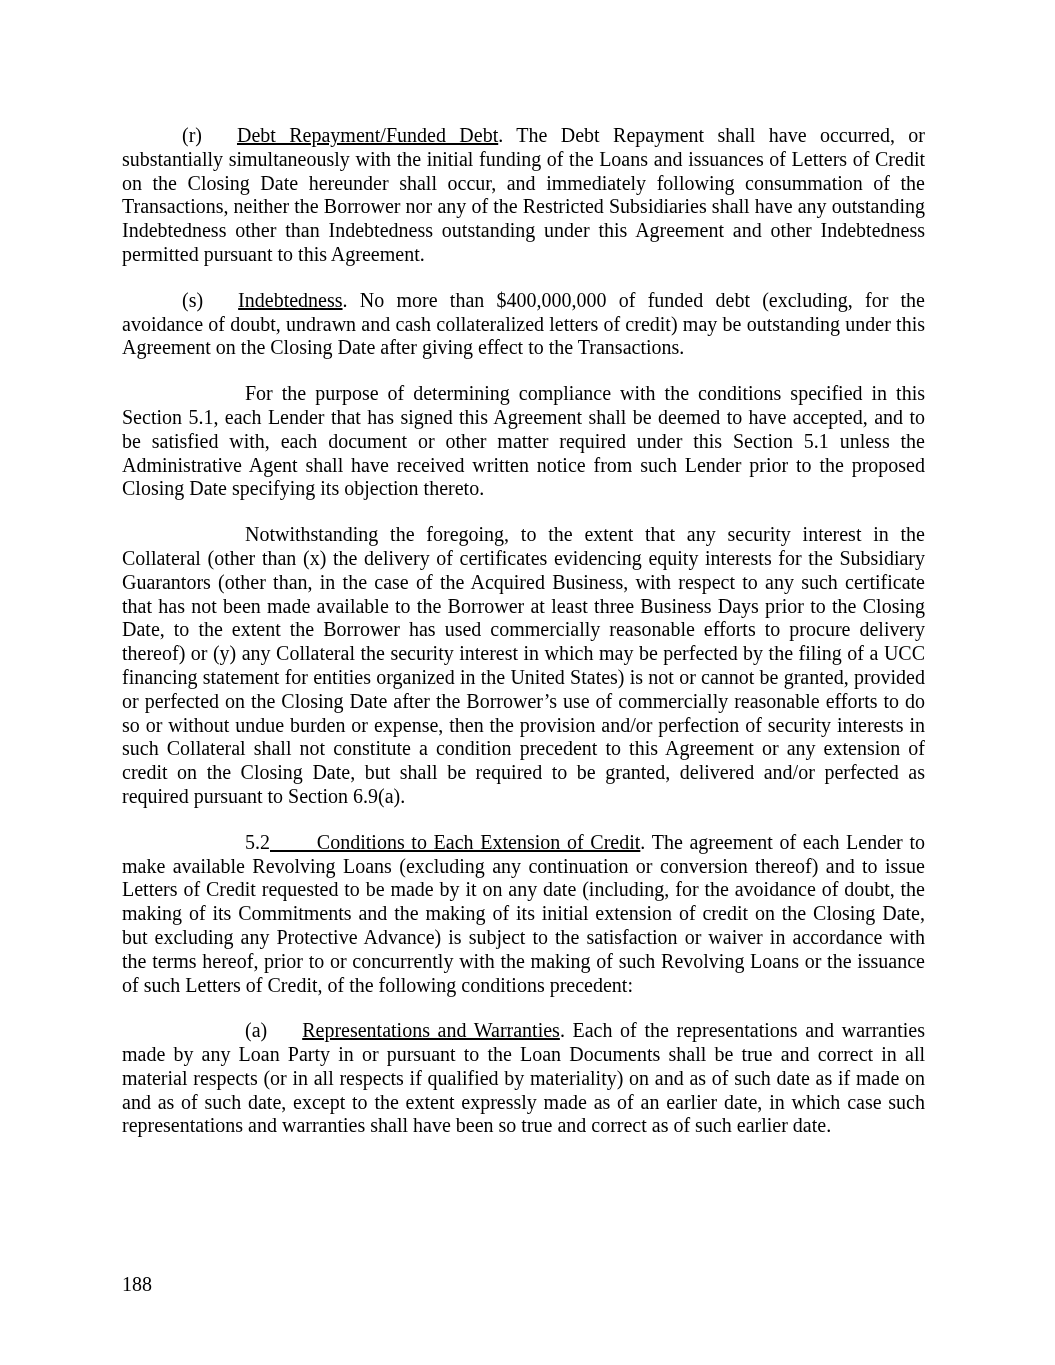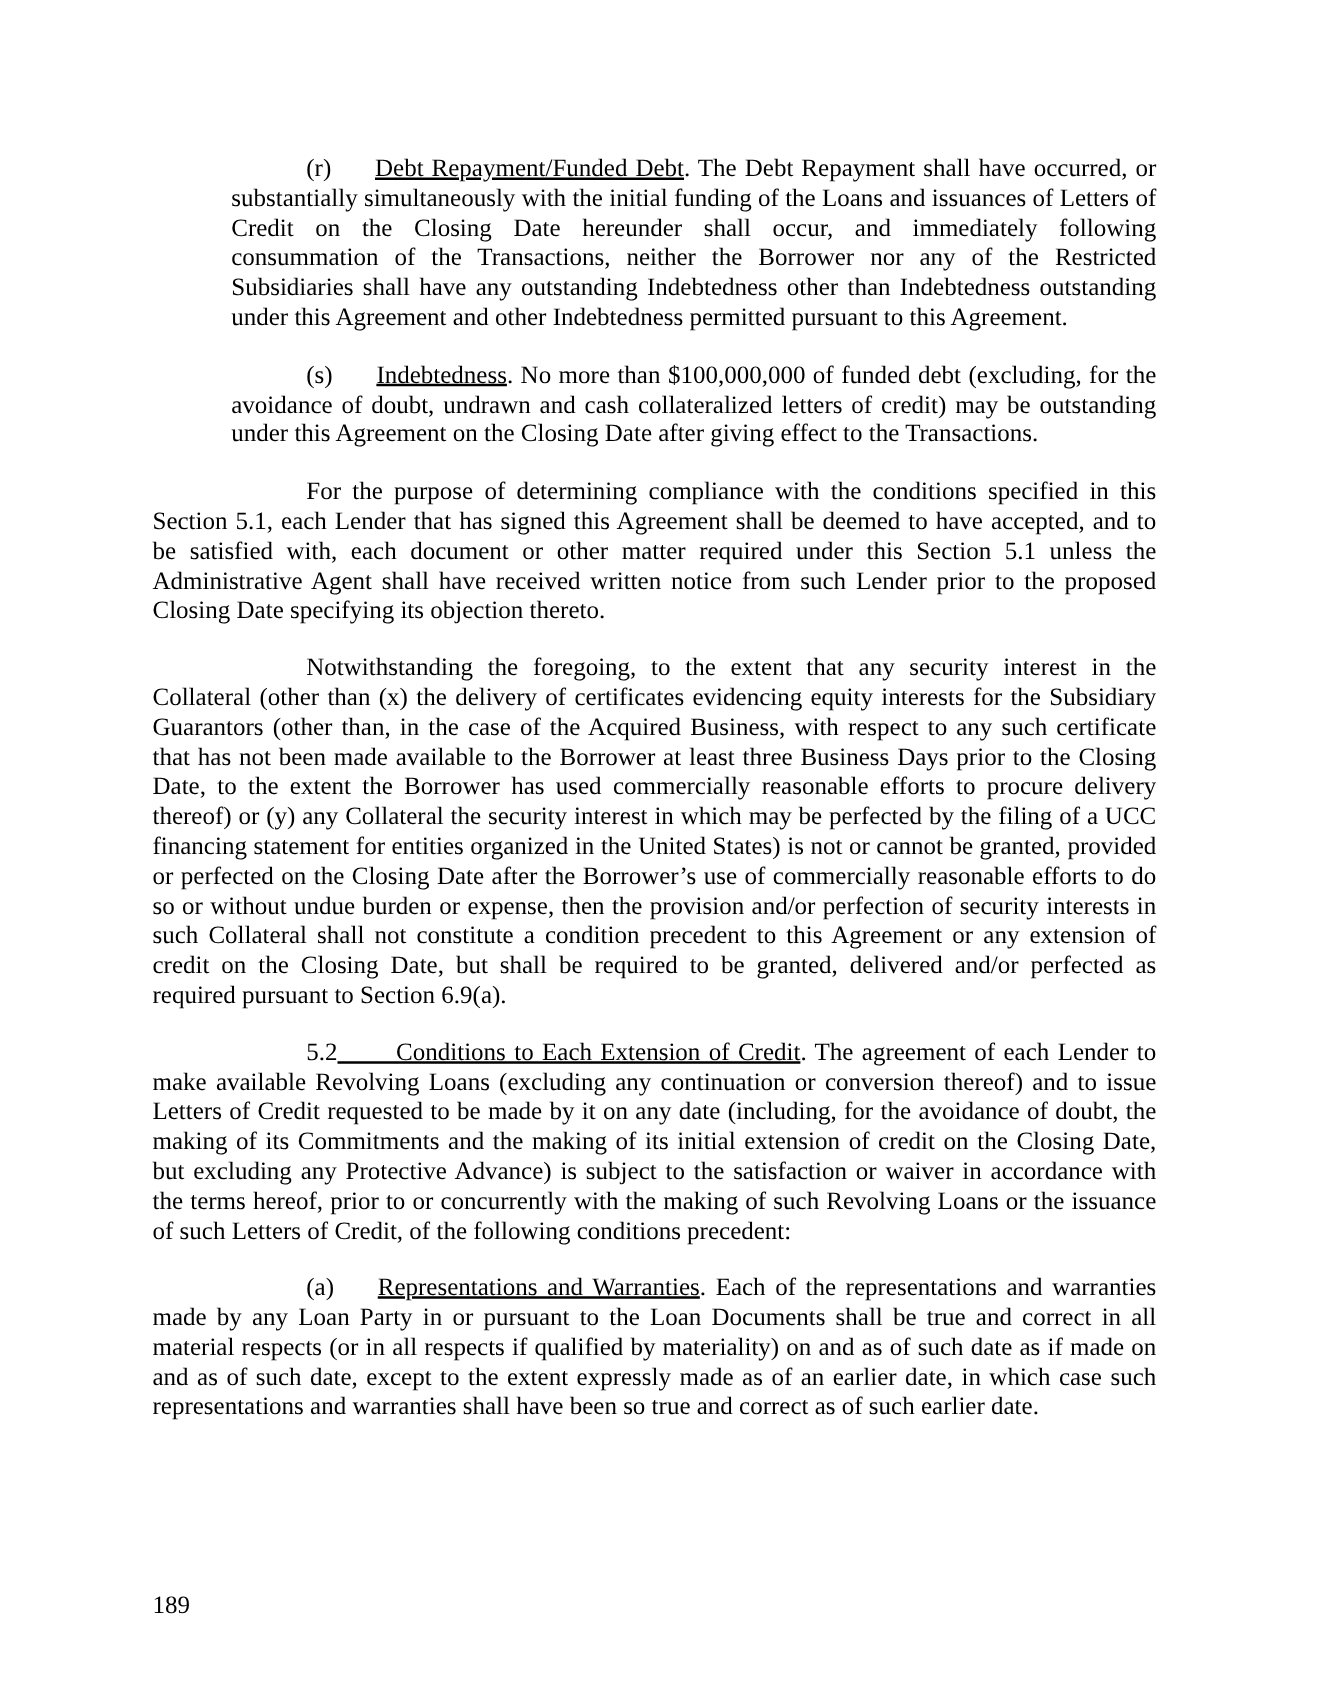--- a/index.html
+++ b/index.html
@@ -24,21 +24,20 @@
     font-size: 20px;
     line-height: 23.8px;
     text-align: justify;
   }
   p.para {
     margin: 0 0 22px 0;
     text-indent: 123px;
   }
   
   p.para.hang {
-    margin-left: 63px;
     text-indent: 60px;
   }
   .tab {
     display: inline-block;
     width: 35px;
   }
   .u {
     text-decoration: underline;
   }
   .pageno {
@@ -50,26 +49,26 @@
   }
 </style>
 </head>
 <body>
 
 <div class="page">
   <div class="content">
 
     <p class="para hang"><span>(r)</span><span class="tab"></span><span class="u">Debt Repayment/Funded Debt</span><span>. The Debt Repayment shall have occurred, or substantially simultaneously with the initial funding of the Loans and issuances of Letters of Credit on the Closing Date hereunder shall occur, and immediately following consummation of the Transactions, neither the Borrower nor any of the Restricted Subsidiaries shall have any outstanding Indebtedness other than Indebtedness outstanding under this Agreement and other Indebtedness permitted pursuant to this Agreement.</span></p>
 
-    <p class="para hang"><span>(s)</span><span class="tab"></span><span class="u">Indebtedness</span><span>. No more than $100,000,000 of funded debt (excluding, for the avoidance of doubt, undrawn and cash collateralized letters of credit) may be outstanding under this Agreement on the Closing Date after giving effect to the Transactions.</span></p>
+    <p class="para hang"><span>(s)</span><span class="tab"></span><span class="u">Indebtedness</span><span>. No more than $400,000,000 of funded debt (excluding, for the avoidance of doubt, undrawn and cash collateralized letters of credit) may be outstanding under this Agreement on the Closing Date after giving effect to the Transactions.</span></p>
 
     <p class="para"><span>For the purpose of determining compliance with the conditions specified in this Section 5.1, each Lender that has signed this Agreement shall be deemed to have accepted, and to be satisfied with, each document or other matter required under this Section 5.1 unless the Administrative Agent shall have received written notice from such Lender prior to the proposed Closing Date specifying its objection thereto.</span></p>
 
     <p class="para"><span>Notwithstanding the foregoing, to the extent that any security interest in the Collateral (other than (x) the delivery of certificates evidencing equity interests for the Subsidiary Guarantors (other than, in the case of the Acquired Business, with respect to any such certificate that has not been made available to the Borrower at least three Business Days prior to the Closing Date, to the extent the Borrower has used commercially reasonable efforts to procure delivery thereof) or (y) any Collateral the security interest in which may be perfected by the filing of a UCC financing statement for entities organized in the United States) is not or cannot be granted, provided or perfected on the Closing Date after the Borrower’s use of commercially reasonable efforts to do so or without undue burden or expense, then the provision and/or perfection of security interests in such Collateral shall not constitute a condition precedent to this Agreement or any extension of credit on the Closing Date, but shall be required to be granted, delivered and/or perfected as required pursuant to Section 6.9(a).</span></p>
 
     <p class="para"><span>5.2</span><span class="u">&nbsp;&nbsp;&nbsp;&nbsp;&nbsp;&nbsp;&nbsp;Conditions to Each Extension of Credit</span><span>.  The agreement of each Lender to make available Revolving Loans (excluding any continuation or conversion thereof) and to issue Letters of Credit requested to be made by it on any date (including, for the avoidance of doubt, the making of its Commitments and the making of its initial extension of credit on the Closing Date, but excluding any Protective Advance) is subject to the satisfaction or waiver in accordance with the terms hereof, prior to or concurrently with the making of such Revolving Loans or the issuance of such Letters of Credit, of the following conditions precedent:</span></p>
 
     <p class="para"><span>(a)</span><span class="tab"></span><span class="u">Representations and Warranties</span><span>.  Each of the representations and warranties made by any Loan Party in or pursuant to the Loan Documents shall be true and correct in all material respects (or in all respects if qualified by materiality) on and as of such date as if made on and as of such date, except to the extent expressly made as of an earlier date, in which case such representations and warranties shall have been so true and correct as of such earlier date.</span></p>
 
   </div>
 
-  <div class="pageno">189</div>
+  <div class="pageno">188</div>
 </div>
 
 </body></html>

